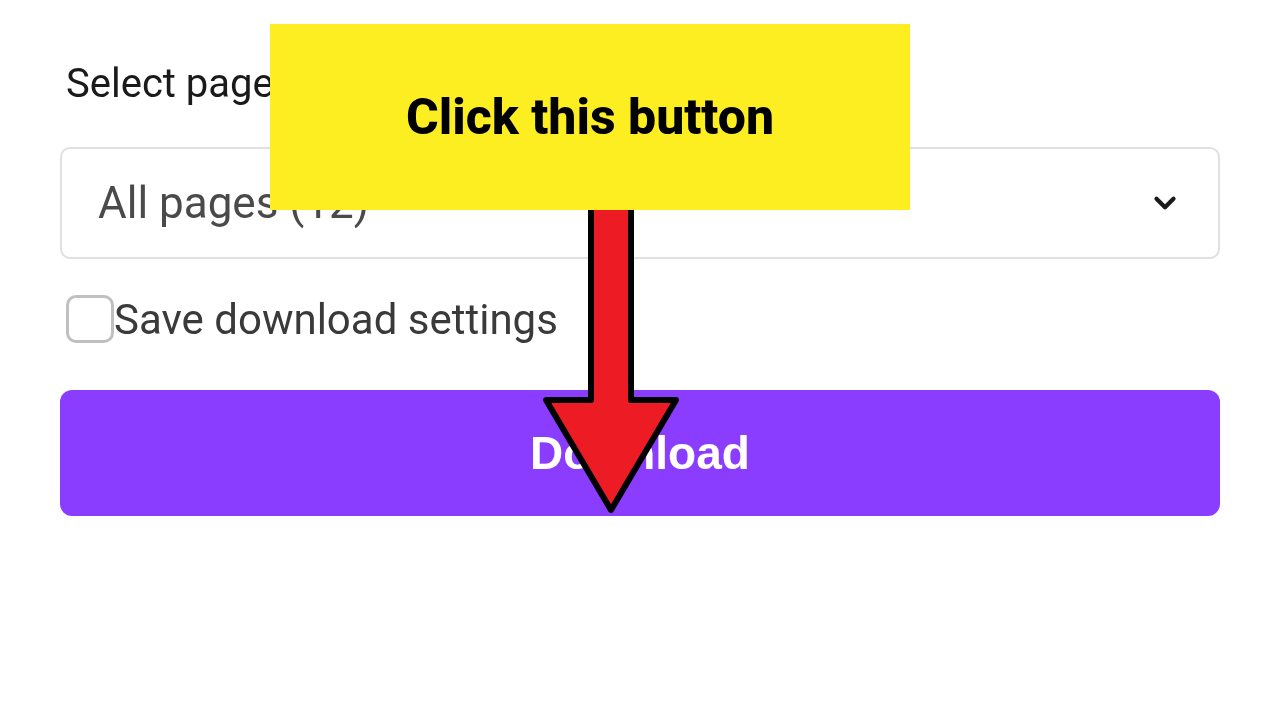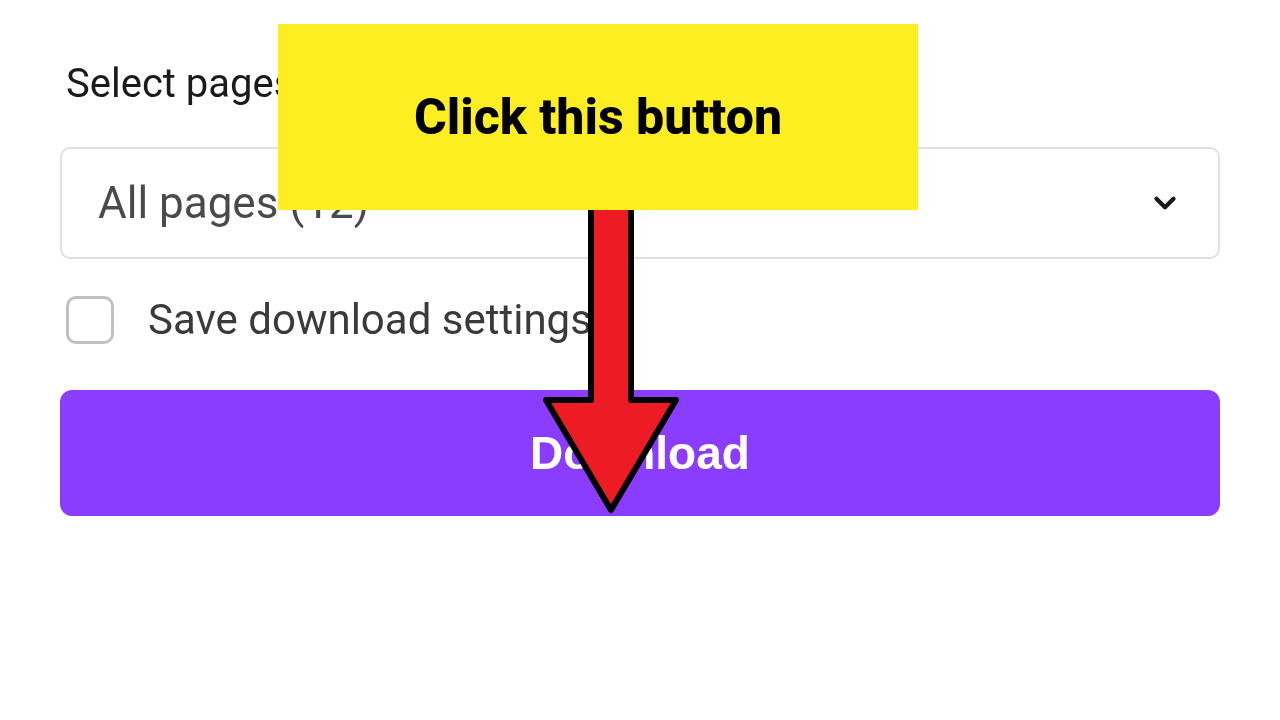--- a/index.html
+++ b/index.html
@@ -41,22 +41,21 @@
   }
   .chevron {
     width: 34px;
     height: 34px;
     display: flex;
     align-items: center;
     justify-content: center;
   }
   .checkbox-row {
     display: flex;
-    align-items: flex-end;
-    gap: 34px;
+    align-items: flex-start;
     margin-bottom: 46px;
     padding-left: 6px;
   }
   .checkbox {
     width: 48px;
     height: 48px;
     border: 3px solid #c0c0c0;
     border-radius: 10px;
     background: #fff;
     cursor: pointer;
@@ -74,21 +73,21 @@
     border-radius: 12px;
     padding: 36px 0;
     font-size: 46px;
     font-weight: 600;
     cursor: pointer;
     text-align: center;
   }
   .callout {
     position: absolute;
     top: 24px;
-    left: 278px;
+    left: 270px;
     width: 640px;
     height: 186px;
     background: #fcee21;
     display: flex;
     align-items: center;
     justify-content: center;
     z-index: 10;
   }
   .callout-text {
     font-size: 50px;

